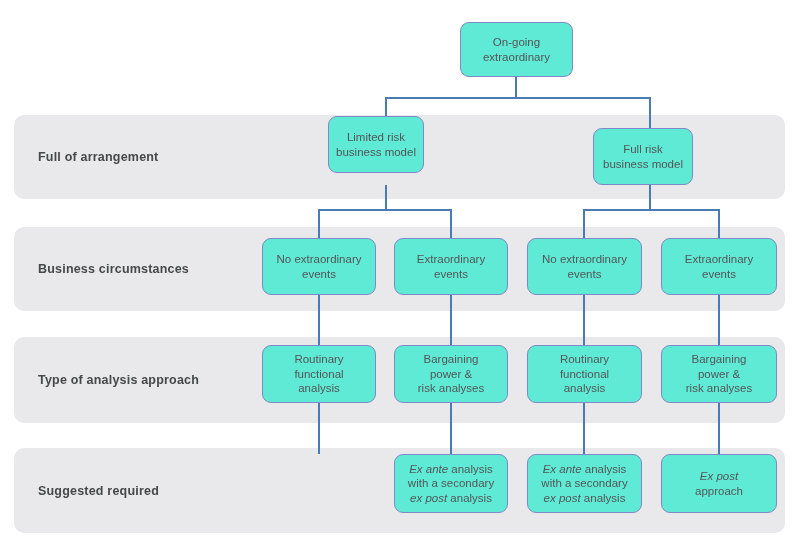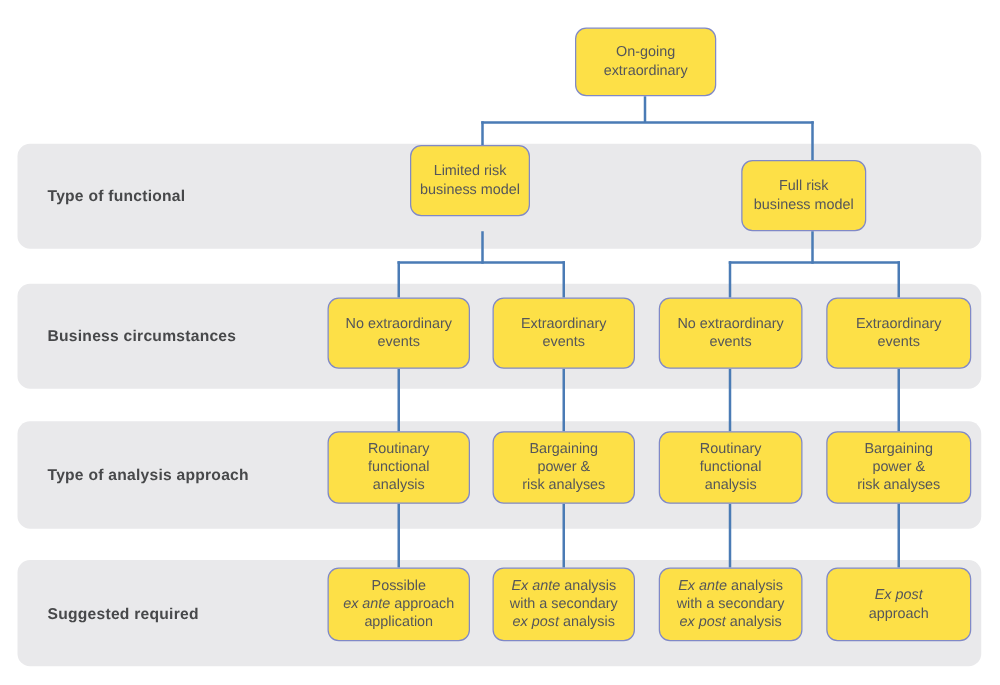--- a/index.html
+++ b/index.html
@@ -8,35 +8,35 @@
     font-family:"Liberation Sans",sans-serif;overflow:hidden;
   }
   .band{
     position:absolute;left:14px;width:771px;background:#e9e9eb;border-radius:10px;
   }
   .band-label{
     position:absolute;left:24px;top:0;height:100%;display:flex;align-items:center;
     font-size:12.5px;font-weight:600;color:#47484a;letter-spacing:0.2px;
   }
   .node{
-    position:absolute;background:#fde047;border:1.5px solid #8089c7;border-radius:9px;
+    position:absolute;background:#5eead4;border:1.5px solid #8089c7;border-radius:9px;
     display:flex;flex-direction:column;align-items:center;justify-content:center;
     text-align:center;color:#55565a;font-size:11.5px;line-height:14.5px;
     box-sizing:border-box;padding:2px;
   }
   .line{position:absolute;background:#4a7bb5;}
   .it{font-style:italic;}
 </style>
 </head>
 <body>
 
 <div class="canvas">
 
   <div class="band" style="top:115px;height:84px;">
-    <div class="band-label">Type of functional</div>
+    <div class="band-label">Full of arrangement</div>
   </div>
   <div class="band" style="top:227px;height:84px;">
     <div class="band-label">Business circumstances</div>
   </div>
   <div class="band" style="top:337px;height:86px;">
     <div class="band-label">Type of analysis approach</div>
   </div>
   <div class="band" style="top:448px;height:85px;">
     <div class="band-label">Suggested required</div>
   </div>
@@ -110,25 +110,20 @@
     <div>Routinary</div>
     <div>functional</div>
     <div>analysis</div>
   </div>
   <div class="node" style="left:661px;top:345px;width:116px;height:58px;">
     <div>Bargaining</div>
     <div>power &amp;</div>
     <div>risk analyses</div>
   </div>
 
-  <div class="node" style="left:262px;top:454px;width:114px;height:59px;">
-    <div><span>Possible</span></div>
-    <div><span class="it">ex ante</span><span> approach</span></div>
-    <div><span>application</span></div>
-  </div>
   <div class="node" style="left:394px;top:454px;width:114px;height:59px;">
     <div><span class="it">Ex ante</span><span> analysis</span></div>
     <div><span>with a secondary</span></div>
     <div><span class="it">ex post</span><span> analysis</span></div>
   </div>
   <div class="node" style="left:527px;top:454px;width:115px;height:59px;">
     <div><span class="it">Ex ante</span><span> analysis</span></div>
     <div><span>with a secondary</span></div>
     <div><span class="it">ex post</span><span> analysis</span></div>
   </div>

